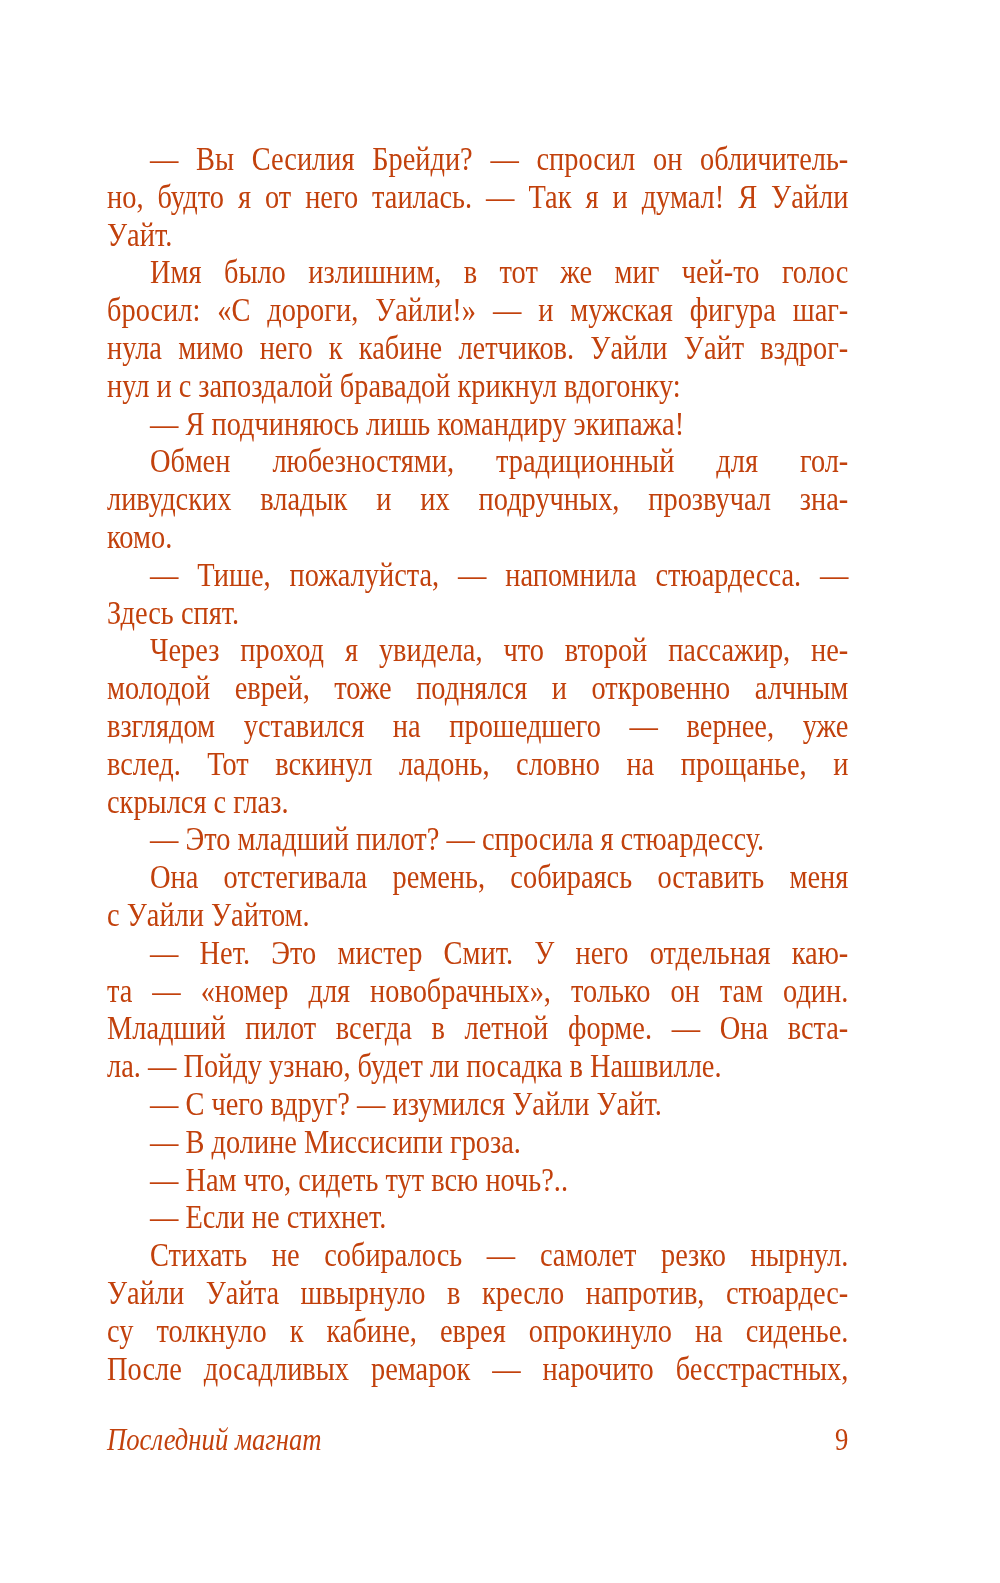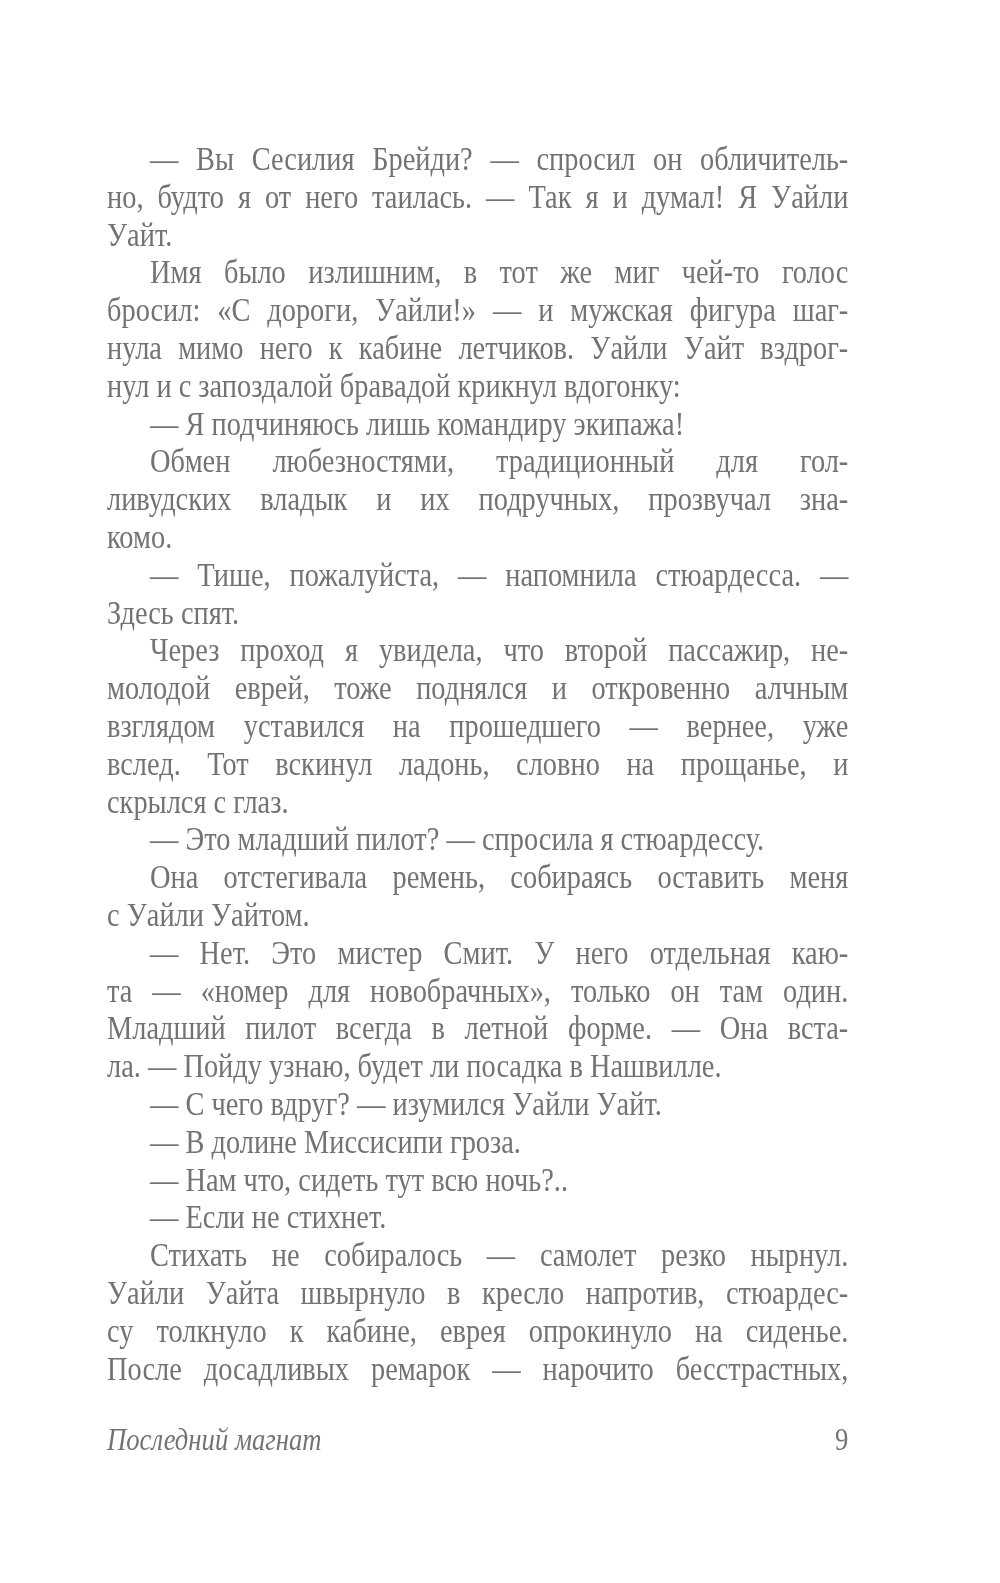--- a/index.html
+++ b/index.html
@@ -5,21 +5,21 @@
   html, body {
     margin: 0;
     padding: 0;
     background: #ffffff;
   }
   .page {
     position: relative;
     width: 1000px;
     height: 1583px;
     background: #ffffff;
-    color: #737373;
+    color: #c2410c;
     font-family: "Liberation Serif", "DejaVu Serif", serif;
     overflow: hidden;
   }
   .text-block {
     position: absolute;
     left: 107px;
     top: 141px;
     width: 862px;
     transform: scaleX(0.86);
     transform-origin: 0 0;

